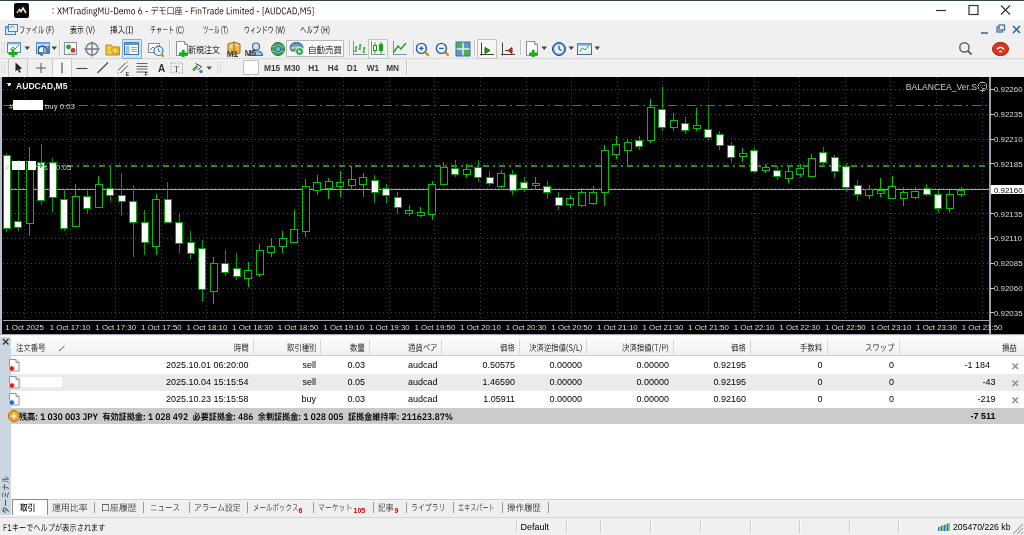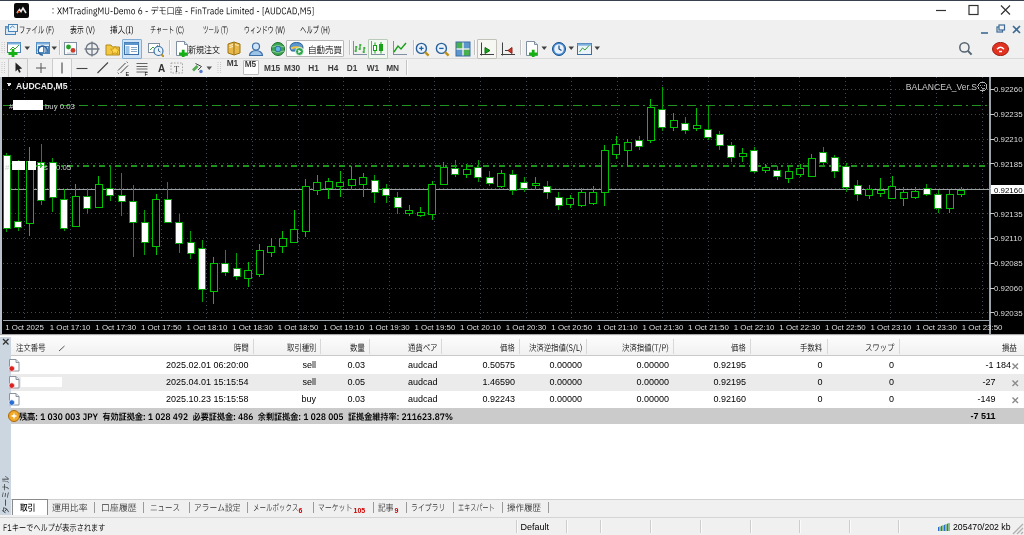--- a/index.html
+++ b/index.html
@@ -283,22 +283,22 @@
     <path d="M6.5 3.5 l6 3 -3.5 3.5" fill="none" stroke="#444" stroke-width="1"></path>
     <circle cx="12" cy="11.5" r="1.7" fill="#5577cc"></circle>
   </svg>
 <svg style="position:absolute;left:206px;top:66px" width="7" height="5">
     <path d="M0.5 0.5 L6 0.5 L3.2 4 Z" fill="#555"></path>
   </svg>
 <svg style="position:absolute;left:217px;top:61px" width="5" height="14">
     <path d="M1 1 v12 M3.5 1 v12" stroke="#c9c9c9" stroke-width="1" stroke-dasharray="1 1"></path>
   </svg>
 <div style="position:absolute;left:242.5px;top:59.5px;width:16.0px;height:15.5px;background:#fefefe;border:1px solid #bdbdbd;border-radius:1px"></div>
-<div style="position:absolute;top:58px;font:bold 8.3px 'Liberation Sans',sans-serif;color:#3c3c3c;white-space:pre;line-height:10.3px;left:226.7px;text-align:center;">M1</div>
-<div style="position:absolute;top:59px;font:bold 8.3px 'Liberation Sans',sans-serif;color:#3c3c3c;white-space:pre;line-height:10.3px;left:244.7px;">M5</div>
+<div style="position:absolute;top:49px;font:bold 8.3px 'Liberation Sans',sans-serif;color:#3c3c3c;white-space:pre;line-height:10.3px;left:226.7px;text-align:center;">M1</div>
+<div style="position:absolute;top:48px;font:bold 8.3px 'Liberation Sans',sans-serif;color:#3c3c3c;white-space:pre;line-height:10.3px;left:244.7px;">M5</div>
 <div style="position:absolute;top:63.2px;font:bold 8.3px 'Liberation Sans',sans-serif;color:#3c3c3c;white-space:pre;line-height:10.3px;left:264.1px;">M15</div>
 <div style="position:absolute;top:63.2px;font:bold 8.3px 'Liberation Sans',sans-serif;color:#3c3c3c;white-space:pre;line-height:10.3px;left:284.1px;">M30</div>
 <div style="position:absolute;top:63.2px;font:bold 8.3px 'Liberation Sans',sans-serif;color:#3c3c3c;white-space:pre;line-height:10.3px;left:308.2px;">H1</div>
 <div style="position:absolute;top:63.2px;font:bold 8.3px 'Liberation Sans',sans-serif;color:#3c3c3c;white-space:pre;line-height:10.3px;left:327.7px;">H4</div>
 <div style="position:absolute;top:63.2px;font:bold 8.3px 'Liberation Sans',sans-serif;color:#3c3c3c;white-space:pre;line-height:10.3px;left:346.7px;">D1</div>
 <div style="position:absolute;top:63.2px;font:bold 8.3px 'Liberation Sans',sans-serif;color:#3c3c3c;white-space:pre;line-height:10.3px;left:366.7px;">W1</div>
 <div style="position:absolute;top:63.2px;font:bold 8.3px 'Liberation Sans',sans-serif;color:#3c3c3c;white-space:pre;line-height:10.3px;left:386.2px;">MN</div>
 <div style="position:absolute;left:405.5px;top:60.0px;width:1.0px;height:15.0px;background:#c3c3c3"></div>
 <div style="position:absolute;left:406.5px;top:60.0px;width:1.0px;height:15.0px;background:#fcfcfc"></div>
 <svg style="position:absolute;left:0px;top:77px" width="1024" height="258" shape-rendering="crispEdges">
@@ -653,72 +653,72 @@
     <svg width="14.8" height="12.2" style="display:block;overflow:visible">
       <path transform="translate(0,9.00) scale(0.8200,1)" fill="#111" d="M3.1 -3.1Q2.7 -2.9 2.2 -2.8V-0.1Q2.2 0.3 2.1 0.4Q1.9 0.5 1.6 0.5H0.7L0.5 -0H1.7V-2.6Q1 -2.3 0.4 -2.2L0.3 -2.7Q1.1 -2.9 1.7 -3.1V-5.3H0.4V-5.9H1.7V-7.5H2.2V-5.9H3.1V-5.3H2.2V-3.3Q2.6 -3.4 3 -3.6ZM3.5 -7.3H7.9V-5.4H3.5ZM4 -5.9H7.4V-6.8H4ZM3.3 -4.9H8.1V-0.8H3.3ZM7.5 -3.7V-4.4H3.9V-3.7ZM7.5 -2.5V-3.2H3.9V-2.5ZM3.9 -2.1V-1.3H7.5V-2.1ZM2.6 0.2Q3.2 0.1 3.7 -0.1Q4.3 -0.4 4.7 -0.7L5 -0.3Q4.6 -0 4 0.3Q3.4 0.6 2.9 0.7ZM6.5 -0.6Q7 -0.5 7.6 -0.2Q8.2 0 8.6 0.2L8.4 0.7Q7.9 0.5 7.3 0.2Q6.7 -0.1 6.2 -0.2Z M16.5 -0.1H17.6V0.4H9.4V-0.1H10.5V-2.9Q10.2 -2.6 9.6 -2.2L9.3 -2.7Q11.1 -3.9 12 -5.5H9.6V-6H14.4Q14.9 -6.7 15.2 -7.6L15.8 -7.4Q15.5 -6.6 15 -6H17.4V-5.5H15Q15.9 -3.9 17.7 -2.8L17.4 -2.3Q16.9 -2.6 16.5 -3ZM11.9 -6Q11.5 -6.7 11.1 -7.3L11.7 -7.5Q12.1 -7 12.4 -6.3ZM12.6 -5.5Q12 -4.3 11 -3.3H16.1Q15 -4.3 14.4 -5.5ZM12.3 -2.8H11.1V-0.1H12.3ZM14.1 -0.1V-2.8H12.8V-0.1ZM14.6 -0.1H15.9V-2.8H14.6Z"></path>
     </svg>
   </div>
 <div style="position:absolute;left:10.5px;top:356.5px;width:1013.5px;height:17.0px;background:#ffffff"></div>
 <svg style="position:absolute;left:8px;top:359.0px" width="13" height="13">
     <path d="M1.5 0.5 h6.5 l3 3 v8.5 h-9.5 Z" fill="#fff" stroke="#8a94a0"></path>
     <path d="M8 0.5 v3 h3" fill="#dfe5ea" stroke="#8a94a0"></path>
     <circle cx="3.8" cy="9.6" r="2.8" fill="#d22" stroke="#fff" stroke-width="0.7"></circle>
   </svg>
-<div style="position:absolute;top:359.7px;font:normal 9px 'Liberation Sans',sans-serif;color:#000;white-space:pre;line-height:11px;right:775.5px;">2025.02.01 06:20:00</div>
+<div style="position:absolute;top:359.7px;font:normal 9px 'Liberation Sans',sans-serif;color:#000;white-space:pre;line-height:11px;right:775.5px;">2025.10.01 06:20:00</div>
 <div style="position:absolute;top:359.7px;font:normal 9px 'Liberation Sans',sans-serif;color:#000;white-space:pre;line-height:11px;right:708.0px;">sell</div>
 <div style="position:absolute;top:359.7px;font:normal 9px 'Liberation Sans',sans-serif;color:#000;white-space:pre;line-height:11px;right:659.0px;">0.03</div>
 <div style="position:absolute;top:359.7px;font:normal 9px 'Liberation Sans',sans-serif;color:#000;white-space:pre;line-height:11px;right:586.5px;">audcad</div>
 <div style="position:absolute;top:359.7px;font:normal 9px 'Liberation Sans',sans-serif;color:#000;white-space:pre;line-height:11px;right:509.0px;">0.50575</div>
 <div style="position:absolute;top:359.7px;font:normal 9px 'Liberation Sans',sans-serif;color:#000;white-space:pre;line-height:11px;right:442.0px;">0.00000</div>
 <div style="position:absolute;top:359.7px;font:normal 9px 'Liberation Sans',sans-serif;color:#000;white-space:pre;line-height:11px;right:355.0px;">0.00000</div>
 <div style="position:absolute;top:359.7px;font:normal 9px 'Liberation Sans',sans-serif;color:#000;white-space:pre;line-height:11px;right:278.0px;">0.92195</div>
 <div style="position:absolute;top:359.7px;font:normal 9px 'Liberation Sans',sans-serif;color:#000;white-space:pre;line-height:11px;right:201.5px;">0</div>
 <div style="position:absolute;top:359.7px;font:normal 9px 'Liberation Sans',sans-serif;color:#000;white-space:pre;line-height:11px;right:130.0px;">0</div>
-<div style="position:absolute;top:359.7px;font:normal 9px 'Liberation Sans',sans-serif;color:#000;white-space:pre;line-height:11px;right:13px;">-1 184</div>
+<div style="position:absolute;top:359.7px;font:normal 9px 'Liberation Sans',sans-serif;color:#000;white-space:pre;line-height:11px;right:34px;">-1 184</div>
 <svg style="position:absolute;left:1011px;top:361.5px" width="9" height="9">
     <path d="M1.5 1.5 l5.5 5.5 M7 1.5 l-5.5 5.5" stroke="#8a8a8a" stroke-width="1.4"></path>
   </svg>
 <div style="position:absolute;left:10.5px;top:373.5px;width:1013.5px;height:17.0px;background:#ebebeb"></div>
 <svg style="position:absolute;left:8px;top:376.0px" width="13" height="13">
     <path d="M1.5 0.5 h6.5 l3 3 v8.5 h-9.5 Z" fill="#fff" stroke="#8a94a0"></path>
     <path d="M8 0.5 v3 h3" fill="#dfe5ea" stroke="#8a94a0"></path>
     <circle cx="3.8" cy="9.6" r="2.8" fill="#d22" stroke="#fff" stroke-width="0.7"></circle>
   </svg>
 <div style="position:absolute;left:21.0px;top:377.0px;width:41.0px;height:10.0px;background:#fff"></div>
-<div style="position:absolute;top:376.7px;font:normal 9px 'Liberation Sans',sans-serif;color:#000;white-space:pre;line-height:11px;right:775.5px;">2025.04.01 15:15:54</div>
+<div style="position:absolute;top:376.7px;font:normal 9px 'Liberation Sans',sans-serif;color:#000;white-space:pre;line-height:11px;right:775.5px;">2025.10.04 15:15:54</div>
 <div style="position:absolute;top:376.7px;font:normal 9px 'Liberation Sans',sans-serif;color:#000;white-space:pre;line-height:11px;right:708.0px;">sell</div>
 <div style="position:absolute;top:376.7px;font:normal 9px 'Liberation Sans',sans-serif;color:#000;white-space:pre;line-height:11px;right:659.0px;">0.05</div>
 <div style="position:absolute;top:376.7px;font:normal 9px 'Liberation Sans',sans-serif;color:#000;white-space:pre;line-height:11px;right:586.5px;">audcad</div>
 <div style="position:absolute;top:376.7px;font:normal 9px 'Liberation Sans',sans-serif;color:#000;white-space:pre;line-height:11px;right:509.0px;">1.46590</div>
 <div style="position:absolute;top:376.7px;font:normal 9px 'Liberation Sans',sans-serif;color:#000;white-space:pre;line-height:11px;right:442.0px;">0.00000</div>
 <div style="position:absolute;top:376.7px;font:normal 9px 'Liberation Sans',sans-serif;color:#000;white-space:pre;line-height:11px;right:355.0px;">0.00000</div>
 <div style="position:absolute;top:376.7px;font:normal 9px 'Liberation Sans',sans-serif;color:#000;white-space:pre;line-height:11px;right:278.0px;">0.92195</div>
 <div style="position:absolute;top:376.7px;font:normal 9px 'Liberation Sans',sans-serif;color:#000;white-space:pre;line-height:11px;right:201.5px;">0</div>
 <div style="position:absolute;top:376.7px;font:normal 9px 'Liberation Sans',sans-serif;color:#000;white-space:pre;line-height:11px;right:130.0px;">0</div>
-<div style="position:absolute;top:376.7px;font:normal 9px 'Liberation Sans',sans-serif;color:#000;white-space:pre;line-height:11px;right:28.5px;">-27</div>
+<div style="position:absolute;top:376.7px;font:normal 9px 'Liberation Sans',sans-serif;color:#000;white-space:pre;line-height:11px;right:28.5px;">-43</div>
 <svg style="position:absolute;left:1011px;top:378.5px" width="9" height="9">
     <path d="M1.5 1.5 l5.5 5.5 M7 1.5 l-5.5 5.5" stroke="#8a8a8a" stroke-width="1.4"></path>
   </svg>
 <div style="position:absolute;left:10.5px;top:390.5px;width:1013.5px;height:17.0px;background:#ffffff"></div>
 <svg style="position:absolute;left:8px;top:393.0px" width="13" height="13">
     <path d="M1.5 0.5 h6.5 l3 3 v8.5 h-9.5 Z" fill="#fff" stroke="#8a94a0"></path>
     <path d="M8 0.5 v3 h3" fill="#dfe5ea" stroke="#8a94a0"></path>
     <circle cx="3.8" cy="9.6" r="2.8" fill="#2a6cd4" stroke="#fff" stroke-width="0.7"></circle>
   </svg>
 <div style="position:absolute;top:393.7px;font:normal 9px 'Liberation Sans',sans-serif;color:#000;white-space:pre;line-height:11px;right:775.5px;">2025.10.23 15:15:58</div>
 <div style="position:absolute;top:393.7px;font:normal 9px 'Liberation Sans',sans-serif;color:#000;white-space:pre;line-height:11px;right:708.0px;">buy</div>
 <div style="position:absolute;top:393.7px;font:normal 9px 'Liberation Sans',sans-serif;color:#000;white-space:pre;line-height:11px;right:659.0px;">0.03</div>
 <div style="position:absolute;top:393.7px;font:normal 9px 'Liberation Sans',sans-serif;color:#000;white-space:pre;line-height:11px;right:586.5px;">audcad</div>
-<div style="position:absolute;top:393.7px;font:normal 9px 'Liberation Sans',sans-serif;color:#000;white-space:pre;line-height:11px;right:509.0px;">0.92243</div>
+<div style="position:absolute;top:393.7px;font:normal 9px 'Liberation Sans',sans-serif;color:#000;white-space:pre;line-height:11px;right:509.0px;">1.05911</div>
 <div style="position:absolute;top:393.7px;font:normal 9px 'Liberation Sans',sans-serif;color:#000;white-space:pre;line-height:11px;right:442.0px;">0.00000</div>
 <div style="position:absolute;top:393.7px;font:normal 9px 'Liberation Sans',sans-serif;color:#000;white-space:pre;line-height:11px;right:355.0px;">0.00000</div>
 <div style="position:absolute;top:393.7px;font:normal 9px 'Liberation Sans',sans-serif;color:#000;white-space:pre;line-height:11px;right:278.0px;">0.92160</div>
 <div style="position:absolute;top:393.7px;font:normal 9px 'Liberation Sans',sans-serif;color:#000;white-space:pre;line-height:11px;right:201.5px;">0</div>
 <div style="position:absolute;top:393.7px;font:normal 9px 'Liberation Sans',sans-serif;color:#000;white-space:pre;line-height:11px;right:130.0px;">0</div>
-<div style="position:absolute;top:393.7px;font:normal 9px 'Liberation Sans',sans-serif;color:#000;white-space:pre;line-height:11px;right:28.5px;">-149</div>
+<div style="position:absolute;top:393.7px;font:normal 9px 'Liberation Sans',sans-serif;color:#000;white-space:pre;line-height:11px;right:28.5px;">-219</div>
 <svg style="position:absolute;left:1011px;top:395.5px" width="9" height="9">
     <path d="M1.5 1.5 l5.5 5.5 M7 1.5 l-5.5 5.5" stroke="#8a8a8a" stroke-width="1.4"></path>
   </svg>
 <div style="position:absolute;left:10.5px;top:407.5px;width:1013.5px;height:16.5px;background:#cbcbcb"></div>
 <svg style="position:absolute;left:8px;top:410px" width="12" height="12">
     <circle cx="6" cy="6" r="5.5" fill="#f0a828" stroke="#a86a10"></circle>
     <path d="M3.5 6 h5 M6 3.5 v5" stroke="#fff" stroke-width="1.4"></path>
   </svg>
 <div style="position:absolute;left:18.5px;top:410.8px">
     <svg width="434.0" height="12.2" style="display:block;overflow:visible">
@@ -825,15 +825,15 @@
 <svg style="position:absolute;left:938px;top:521px" width="13" height="11">
     <rect x="0.0" y="6.0" width="1" height="4.0" fill="#2a6cd4"></rect>
     <rect x="1.5" y="5.5" width="1" height="4.5" fill="#2a8a2a"></rect>
     <rect x="3.0" y="4.9" width="1" height="5.1" fill="#2a6cd4"></rect>
     <rect x="4.5" y="4.3" width="1" height="5.7" fill="#2a8a2a"></rect>
     <rect x="6.0" y="3.8" width="1" height="6.2" fill="#2a6cd4"></rect>
     <rect x="7.5" y="3.2" width="1" height="6.8" fill="#2a8a2a"></rect>
     <rect x="9.0" y="2.7" width="1" height="7.3" fill="#2a6cd4"></rect>
     <rect x="10.5" y="2.1" width="1" height="7.9" fill="#2a8a2a"></rect>
   </svg>
-<div style="position:absolute;top:521.5px;font:normal 8.7px 'Liberation Sans',sans-serif;color:#000;white-space:pre;line-height:10.7px;left:953.0px;">205470/202 kb</div>
+<div style="position:absolute;top:521.5px;font:normal 8.7px 'Liberation Sans',sans-serif;color:#000;white-space:pre;line-height:10.7px;left:953.0px;">205470/226 kb</div>
 <svg style="position:absolute;left:1012px;top:523px" width="12" height="12">
     <path d="M11 1 L1 11 M11 5 L5 11 M11 9 L9 11" stroke="#b0b0b0" stroke-width="1.3"></path>
   </svg>
 </body></html>

